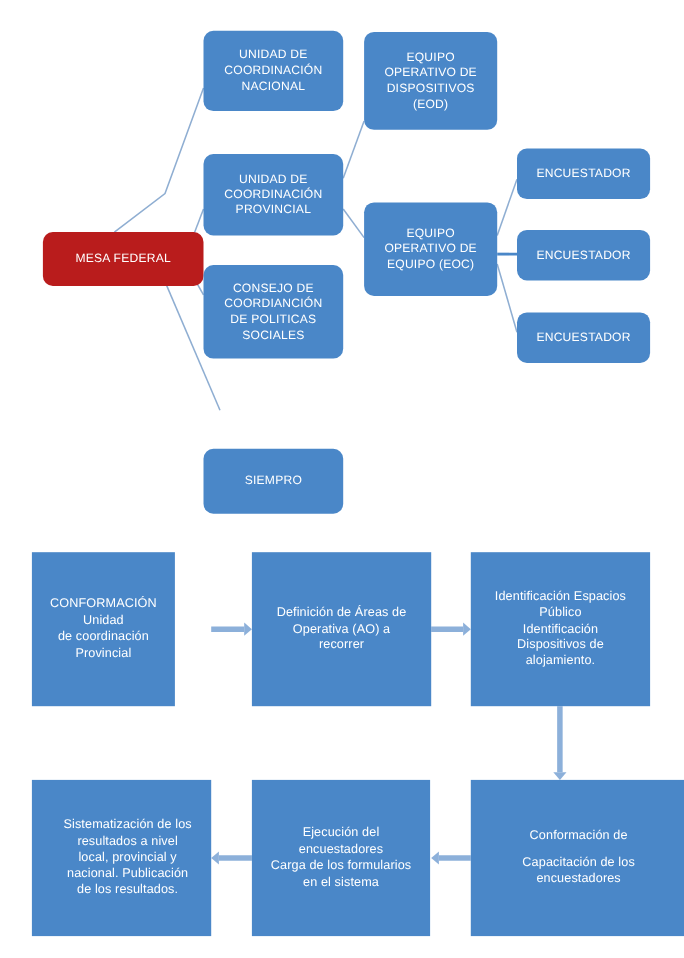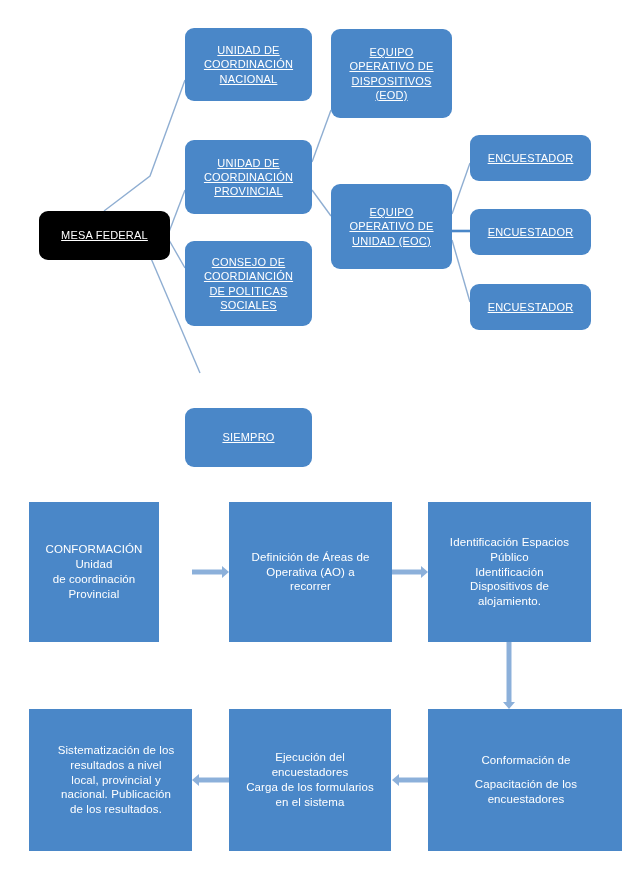--- a/index.html
+++ b/index.html
@@ -36,21 +36,20 @@
     justify-content: center;
     text-align: center;
     line-height: 1.30;
     box-sizing: border-box;
     padding: 2px 4px;
   }
   .node.org {
     border-radius: 9px;
     font-size: 11px;
     letter-spacing: 0.2px;
-    text-decoration: underline;
   }
   .node.flow {
     border-radius: 0;
     font-size: 11.5px;
     letter-spacing: 0.1px;
     flex-direction: column;
   }
   .node .ln {
     display: block;
     width: 100%;
@@ -88,21 +87,21 @@
     </g>
     <g fill="#8cb0da" stroke="none">
       <polygon points="222,566 229,572 222,578"></polygon>
       <polygon points="421,566 428,572 421,578"></polygon>
       <polygon points="503,702 509,709 515,702"></polygon>
       <polygon points="399,774 392,780 399,786"></polygon>
       <polygon points="199,774 192,780 199,786"></polygon>
     </g>
   </svg>
 
-  <div class="node org" style="left: 39px; top: 211px; width: 131px; height: 49px; background: #000000; color: rgb(255, 255, 255);">
+  <div class="node org" style="left: 39px; top: 211px; width: 146px; height: 49px; background: #b91c1c; color: rgb(255, 255, 255);">
       <div style="width: 100%;">
         <span class="ln">MESA FEDERAL</span>
       </div>
     </div>
   <div class="node org" style="left: 185px; top: 28px; width: 127px; height: 73px; background: rgb(74, 135, 200); color: rgb(255, 255, 255);">
       <div style="width: 100%;">
         <span class="ln">UNIDAD DE</span>
         <span class="ln">COORDINACIÓN</span>
         <span class="ln">NACIONAL</span>
       </div>
@@ -119,21 +118,21 @@
       <div style="width: 100%;">
         <span class="ln">UNIDAD DE</span>
         <span class="ln">COORDINACIÓN</span>
         <span class="ln">PROVINCIAL</span>
       </div>
     </div>
   <div class="node org" style="left: 331px; top: 184px; width: 121px; height: 85px; background: rgb(74, 135, 200); color: rgb(255, 255, 255);">
       <div style="width: 100%;">
         <span class="ln">EQUIPO</span>
         <span class="ln">OPERATIVO DE</span>
-        <span class="ln">UNIDAD (EOC)</span>
+        <span class="ln">EQUIPO (EOC)</span>
       </div>
     </div>
   <div class="node org" style="left: 185px; top: 241px; width: 127px; height: 85px; background: rgb(74, 135, 200); color: rgb(255, 255, 255);">
       <div style="width: 100%;">
         <span class="ln">CONSEJO DE</span>
         <span class="ln">COORDIANCIÓN</span>
         <span class="ln">DE POLITICAS</span>
         <span class="ln">SOCIALES</span>
       </div>
     </div>

